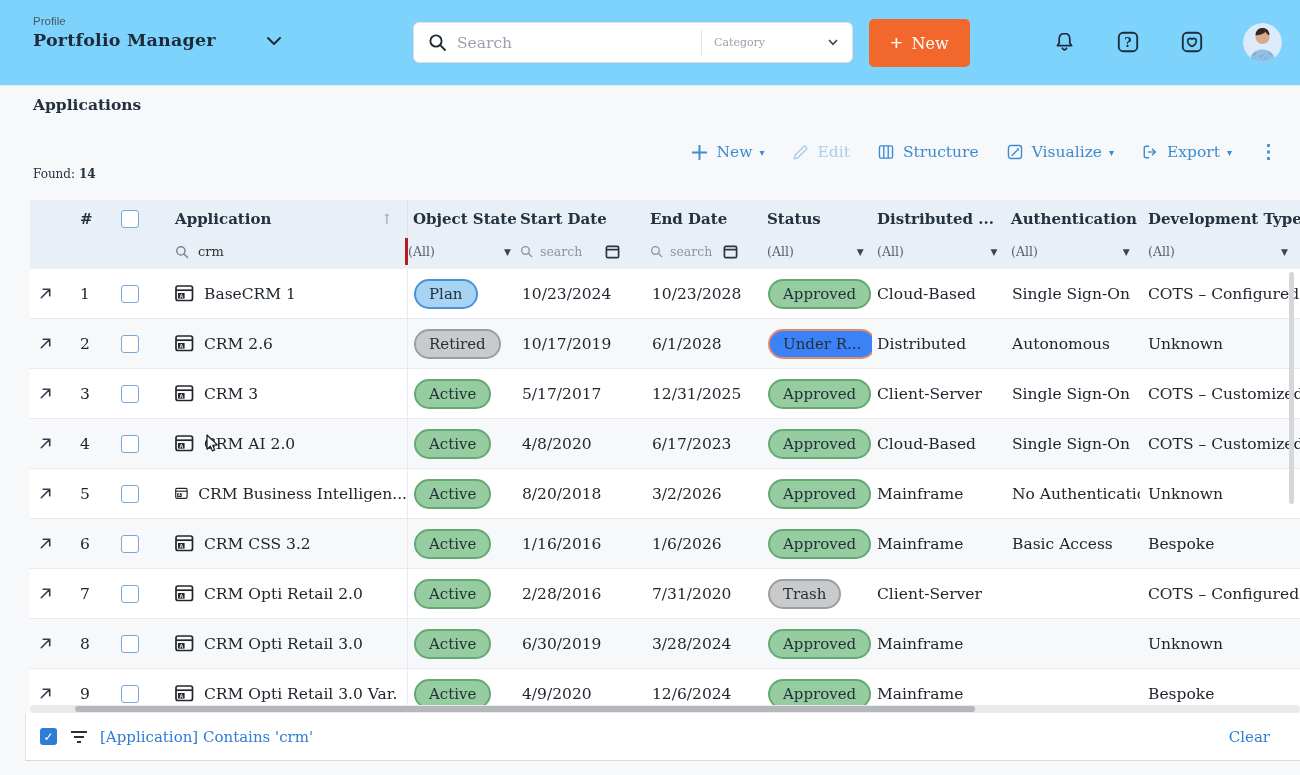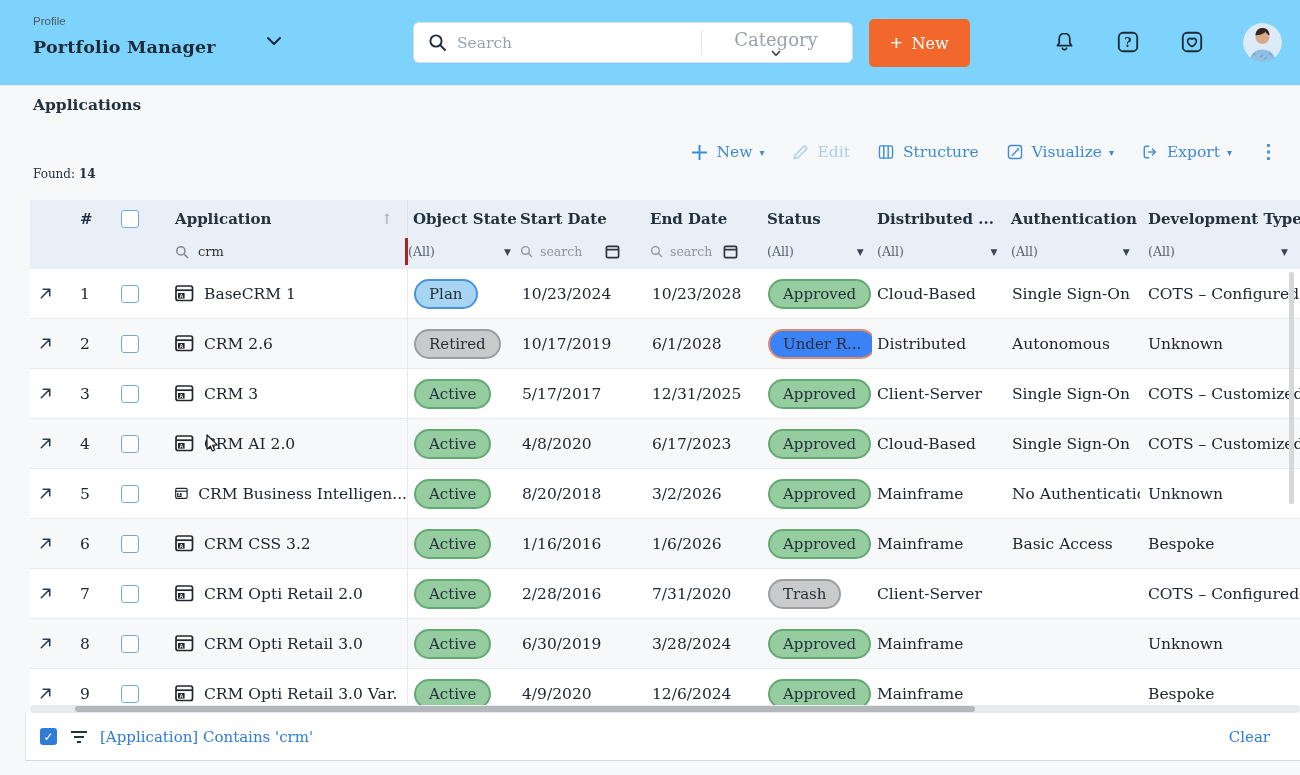--- a/index.html
+++ b/index.html
@@ -3,28 +3,28 @@
 <meta charset="utf-8">
 <style>
   * { margin:0; padding:0; box-sizing:border-box; }
   html,body { width:1300px; height:775px; overflow:hidden; }
   body { font-family:"DejaVu Serif", serif; background:#eef0f2; position:relative; color:#20262e; }
 
   
   .topbar { position:absolute; left:0; top:0; width:1300px; height:86px; background:#7dd3fc; border-bottom:1px solid #e6e8eb; z-index:5; }
   .profile-block { position:absolute; left:33px; top:15px; cursor:pointer; }
   .profile-label { font-family:"Liberation Sans",sans-serif; font-size:11.5px; color:#4d5archive862; color:#4d5862; }
-  .profile-value { font-size:17.5px; font-weight:bold; color:#1d2a3a; margin-top:10px; letter-spacing:.2px; }
+  .profile-value { font-size:17.5px; font-weight:bold; color:#1d2a3a; margin-top:3px; letter-spacing:.2px; }
   .profile-chevron { position:absolute; left:263px; top:30px; }
   .searchbox { position:absolute; left:413px; top:22px; width:440px; height:41px; background:#fff; border:1px solid #dcdfe4; border-radius:6px; display:flex; align-items:center; box-shadow:0 1px 2px rgba(0,0,0,.03); }
   .searchbox .sicon { margin:0 10px 0 14px; display:flex; }
   .searchbox input { border:none; outline:none; flex:1; font-family:"DejaVu Serif",serif; font-size:15.5px; color:#333; background:transparent; }
   .searchbox input::placeholder { color:#9aa1ab; }
   .searchbox .vdiv { width:1px; height:25px; background:#e3e5e9; }
-  .searchbox .category { width:150px; display:flex; align-items:center; justify-content:space-between; padding:0 14px 0 12px; color:#9aa1ab; font-size:18px; cursor:pointer;flex-direction:column; }
+  .searchbox .category { width:150px; display:flex; align-items:center; justify-content:space-between; padding:0 14px 0 12px; color:#9aa1ab; font-size:11px; cursor:pointer; }
   .new-btn { position:absolute; left:869px; top:19px; width:101px; height:48px; background:#f2682c; border:none; border-radius:5px; color:#fff; font-family:"DejaVu Serif",serif; font-size:16px; display:flex; align-items:center; justify-content:center; gap:9px; cursor:pointer; }
   .new-btn .plus { font-size:21px; font-weight:normal; line-height:1; margin-top:-2px; font-family:"Liberation Sans",sans-serif; }
   .tb-icon { position:absolute; top:28px; width:28px; height:28px; display:flex; align-items:center; justify-content:center; cursor:pointer; }
   .avatar { position:absolute; left:1243px; top:23px; width:39px; height:39px; border-radius:50%; overflow:hidden; cursor:pointer; }
 
   
   .content-bg { position:absolute; left:0; top:86px; width:1300px; height:689px; background:#f7f8fa; }
   .page-title { position:absolute; left:33px; top:95px; font-size:15.5px; font-weight:bold; color:#24313f; }
   .found { position:absolute; left:33px; top:167px; font-size:12px; color:#24313f; }
   .found b { font-weight:bold; }

